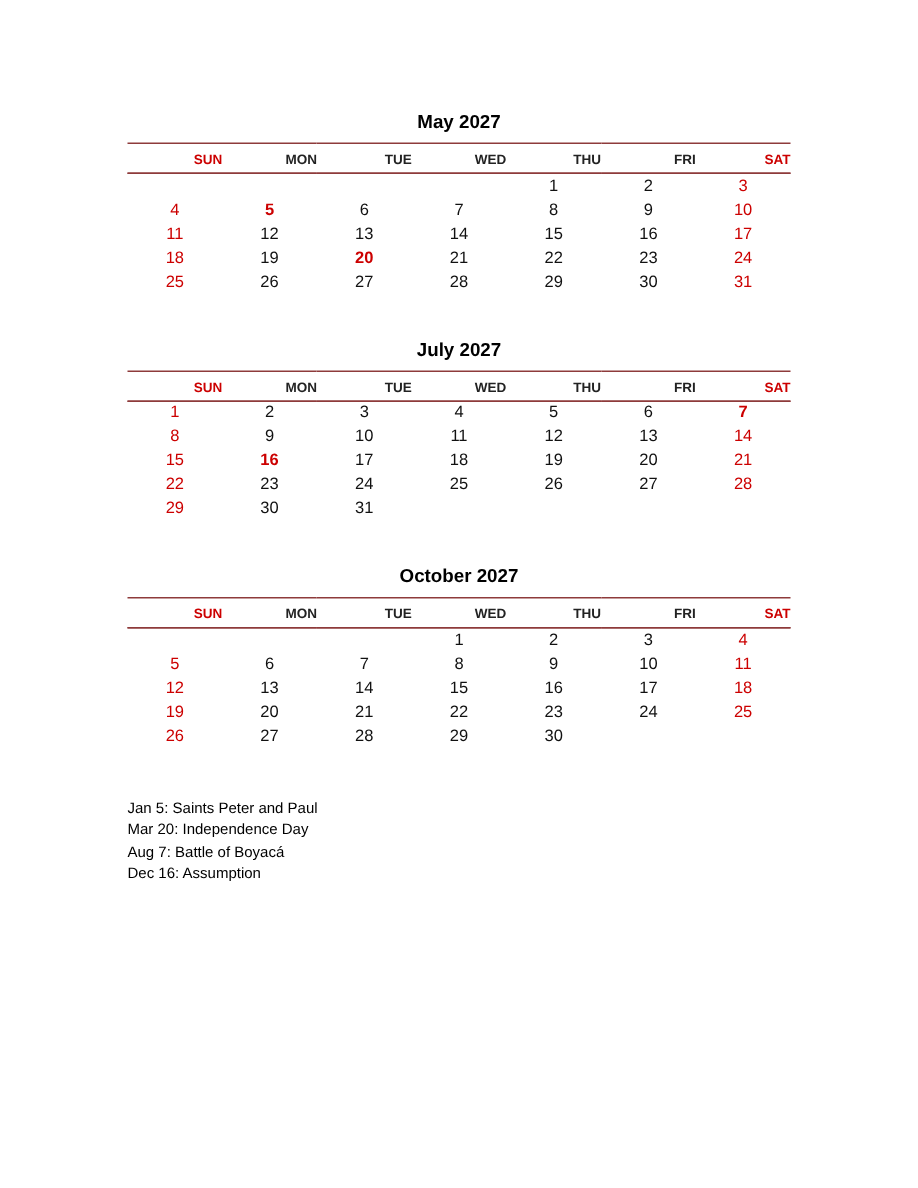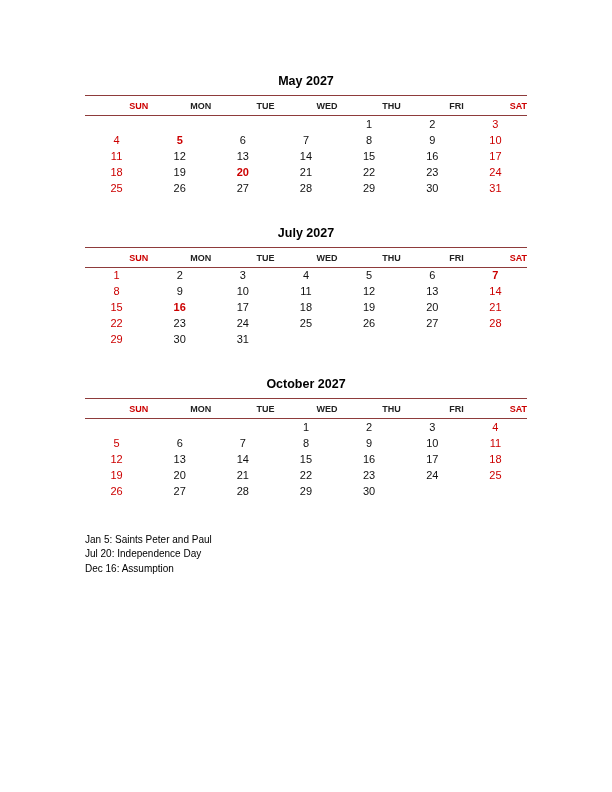--- a/index.html
+++ b/index.html
@@ -244,17 +244,18 @@
               <td></td>
               <td></td>
             </tr>
           </tbody>
         </table>
       </section>
     </div>
 
   <div class="notes">
       <div class="note">Jan 5: Saints Peter and Paul</div>
-      <div class="note">Jul 20: Independence Day</div>
+      <div class="note">Mar 20: Independence Day</div>
+      <div class="note">Aug 7: Battle of Boyacá</div>
       <div class="note">Dec 16: Assumption</div>
     </div>
 
 </div>
 
 </body></html>

